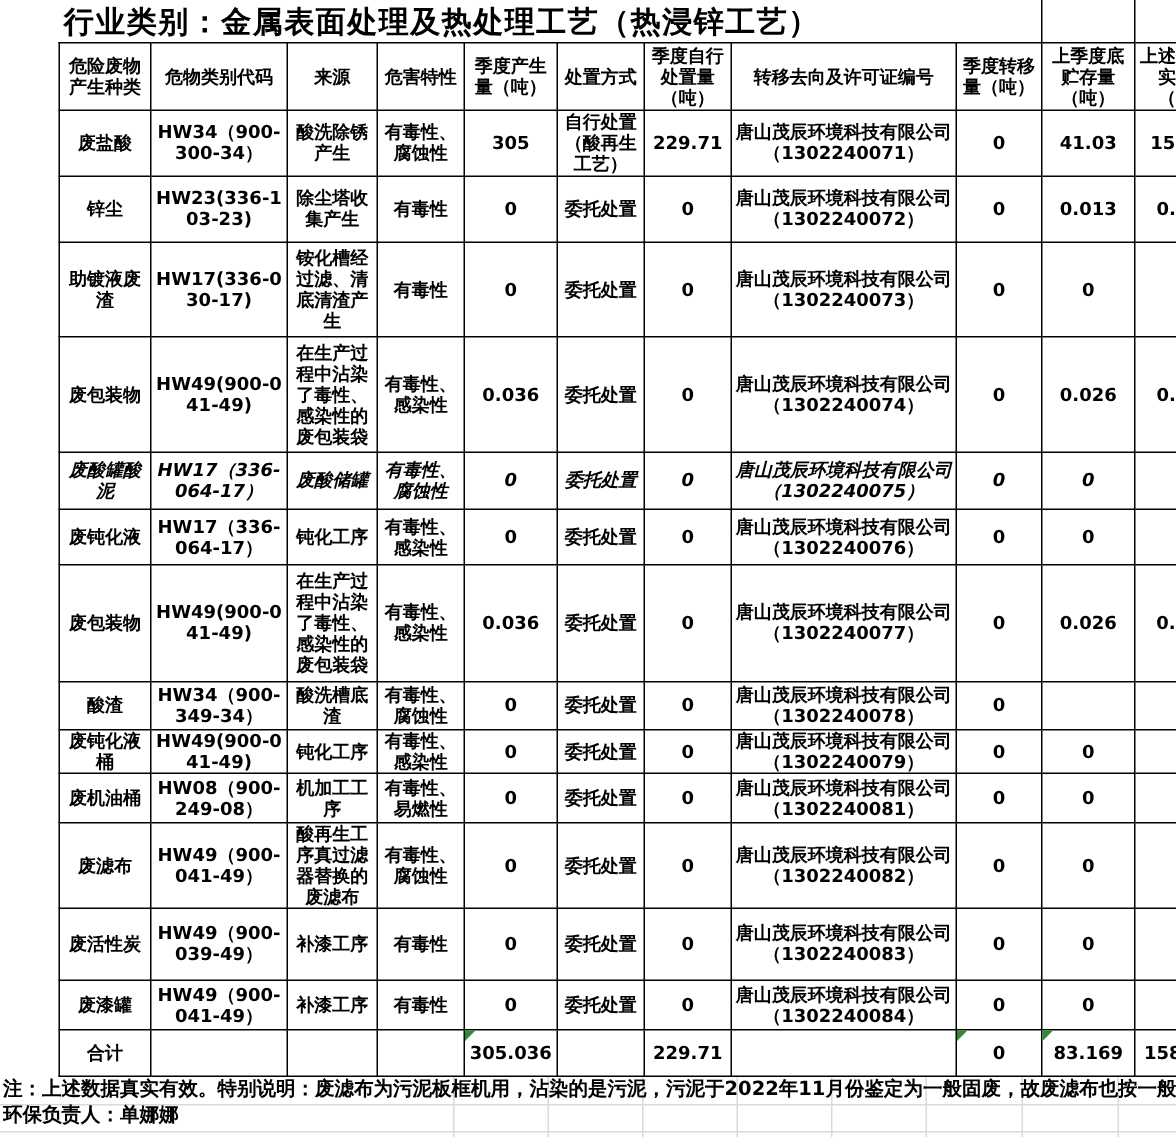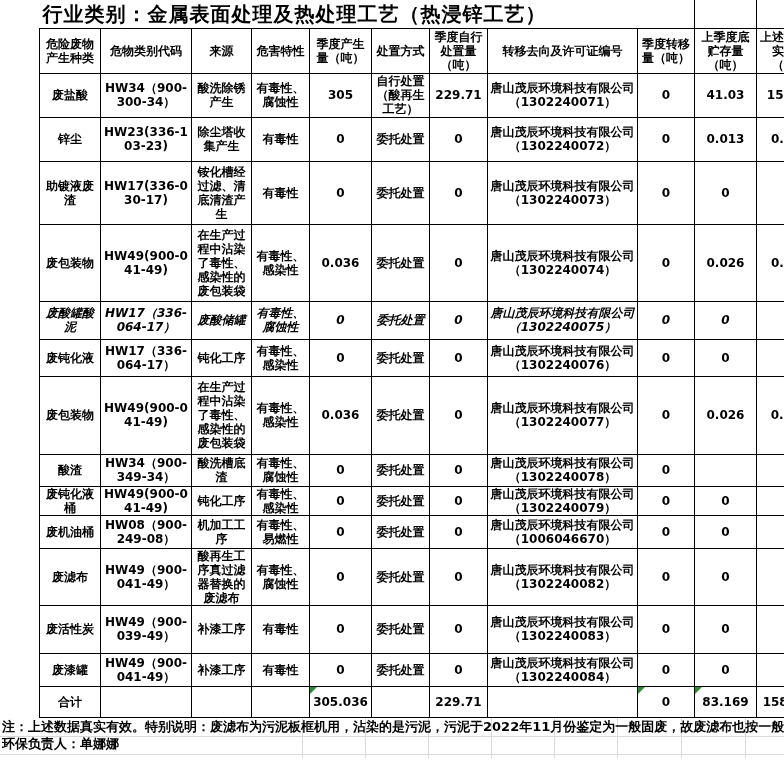--- a/index.html
+++ b/index.html
@@ -243,21 +243,21 @@
           <td>0</td>
         </tr>
         <tr>
           <td>废机油桶</td>
           <td>HW08（900-249-08）</td>
           <td>机加工工序</td>
           <td>有毒性、易燃性</td>
           <td>0</td>
           <td>委托处置</td>
           <td>0</td>
-          <td>唐山茂辰环境科技有限公司（1006046670）</td>
+          <td>唐山茂辰环境科技有限公司（1302240081）</td>
           <td>0</td>
           <td>0</td>
           <td>0</td>
         </tr>
         <tr>
           <td>废滤布</td>
           <td>HW49（900-041-49）</td>
           <td>酸再生工序真过滤器替换的废滤布</td>
           <td>有毒性、腐蚀性</td>
           <td>0</td>

